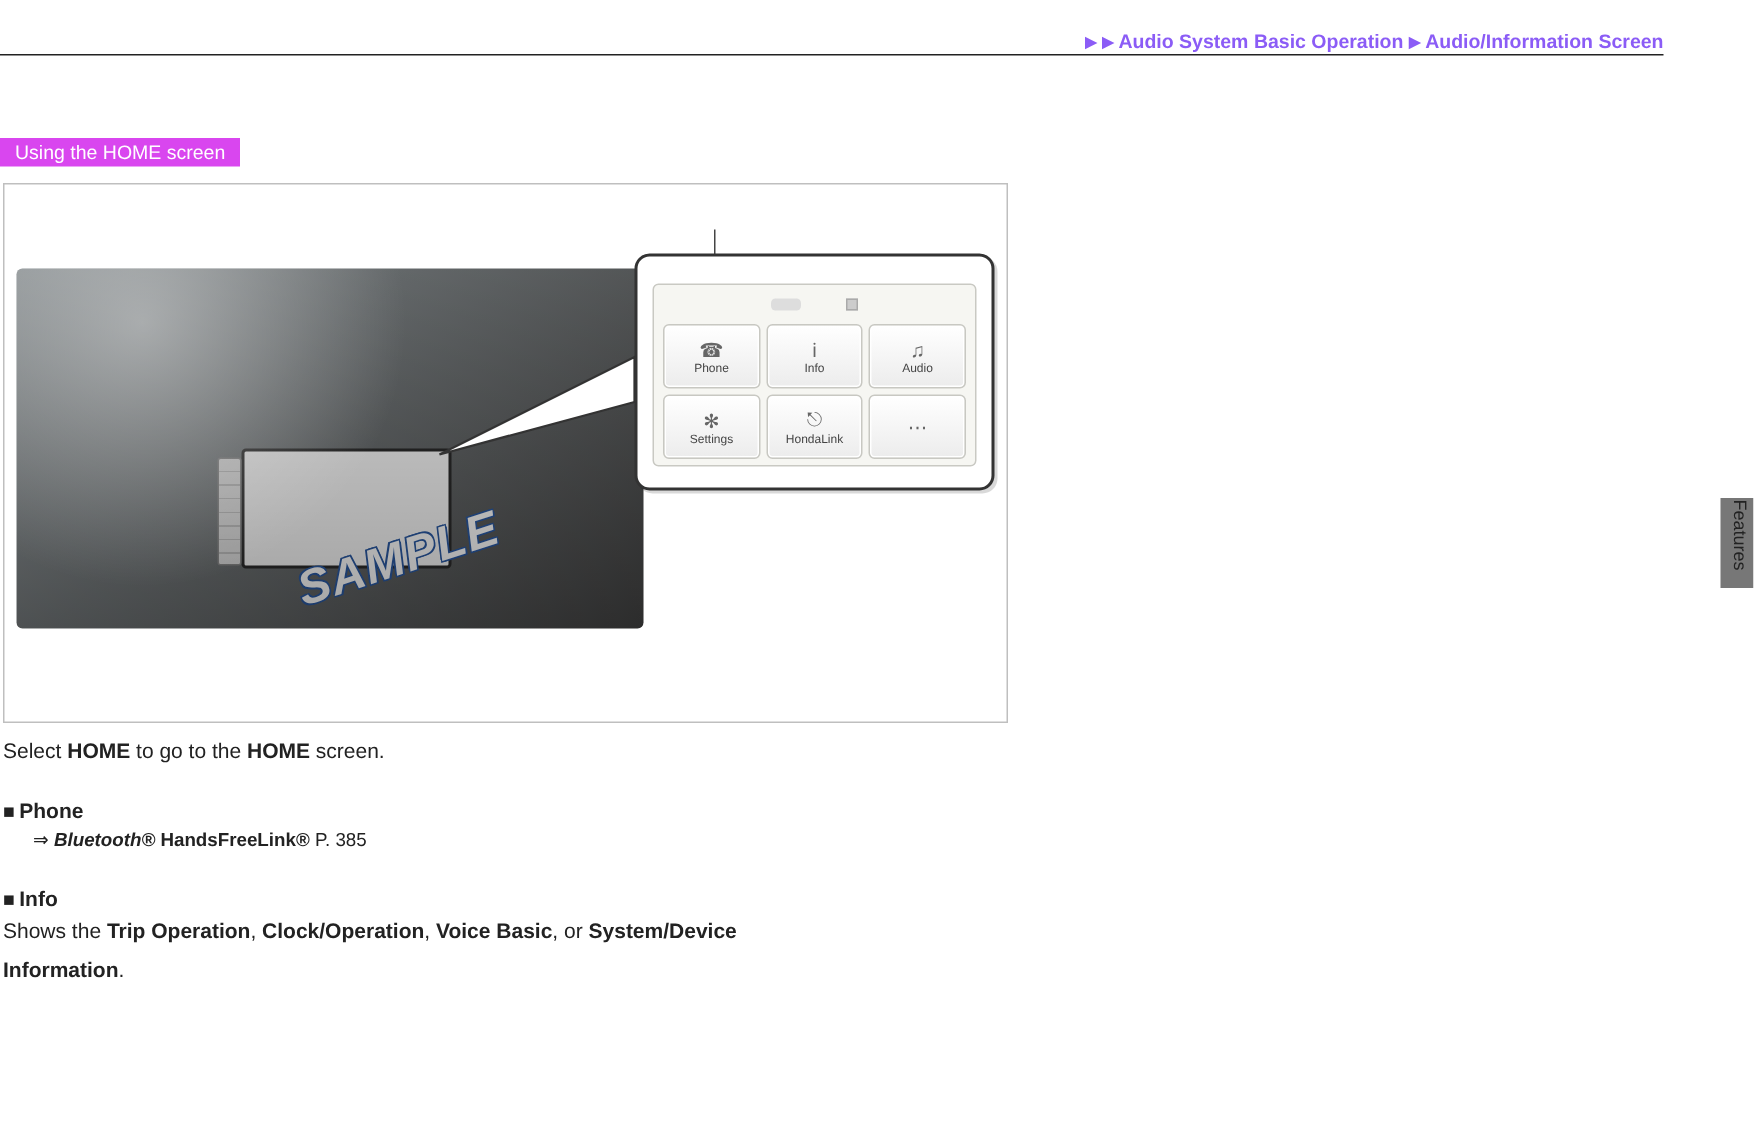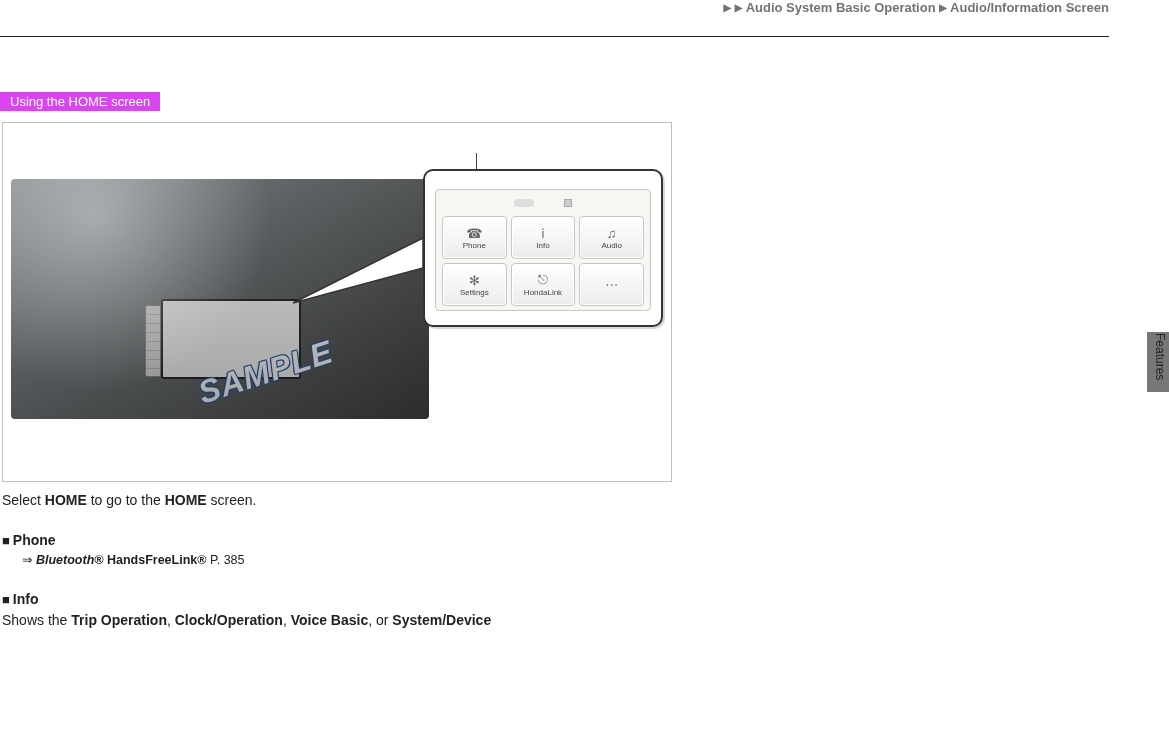--- a/index.html
+++ b/index.html
@@ -7,24 +7,24 @@
     width: 1169px;
     height: 748px;
     font-family: Verdana, Arial, sans-serif;
     color: #222;
     background: #fff;
     position: relative;
     font-size: 14px;
   }
   .breadcrumb {
     position: absolute;
-    top: 0;
+    top: 20px;
     right: 60px;
     font-size: 13px;
-    color: #737373;
+    color: #8b5cf6;
     font-weight: bold;
   }
   .breadcrumb .tri { font-size: 10px; vertical-align: 1px; }
   .hr {
     position: absolute;
     top: 36px;
     left: 0;
     right: 60px;
     border-top: 1px solid #222;
   }
@@ -294,13 +294,16 @@
 
   <span class="subhead">Phone</span>
   <p class="crossref">
     <span class="arrow"></span><span class="bi">Bluetooth®</span><span class="bold"> HandsFreeLink®</span><span> P. 385</span>
   </p>
 
   <span class="subhead">Info</span>
   <p>
     <span>Shows the </span><span class="bold">Trip Operation</span><span>, </span><span class="bold">Clock/Operation</span><span>, </span><span class="bold">Voice Basic</span><span>, or </span><span class="bold">System/Device</span>
   </p>
+  <p>
+    <span class="bold">Information</span><span>.</span>
+  </p>
 </div>
 
 </body></html>

